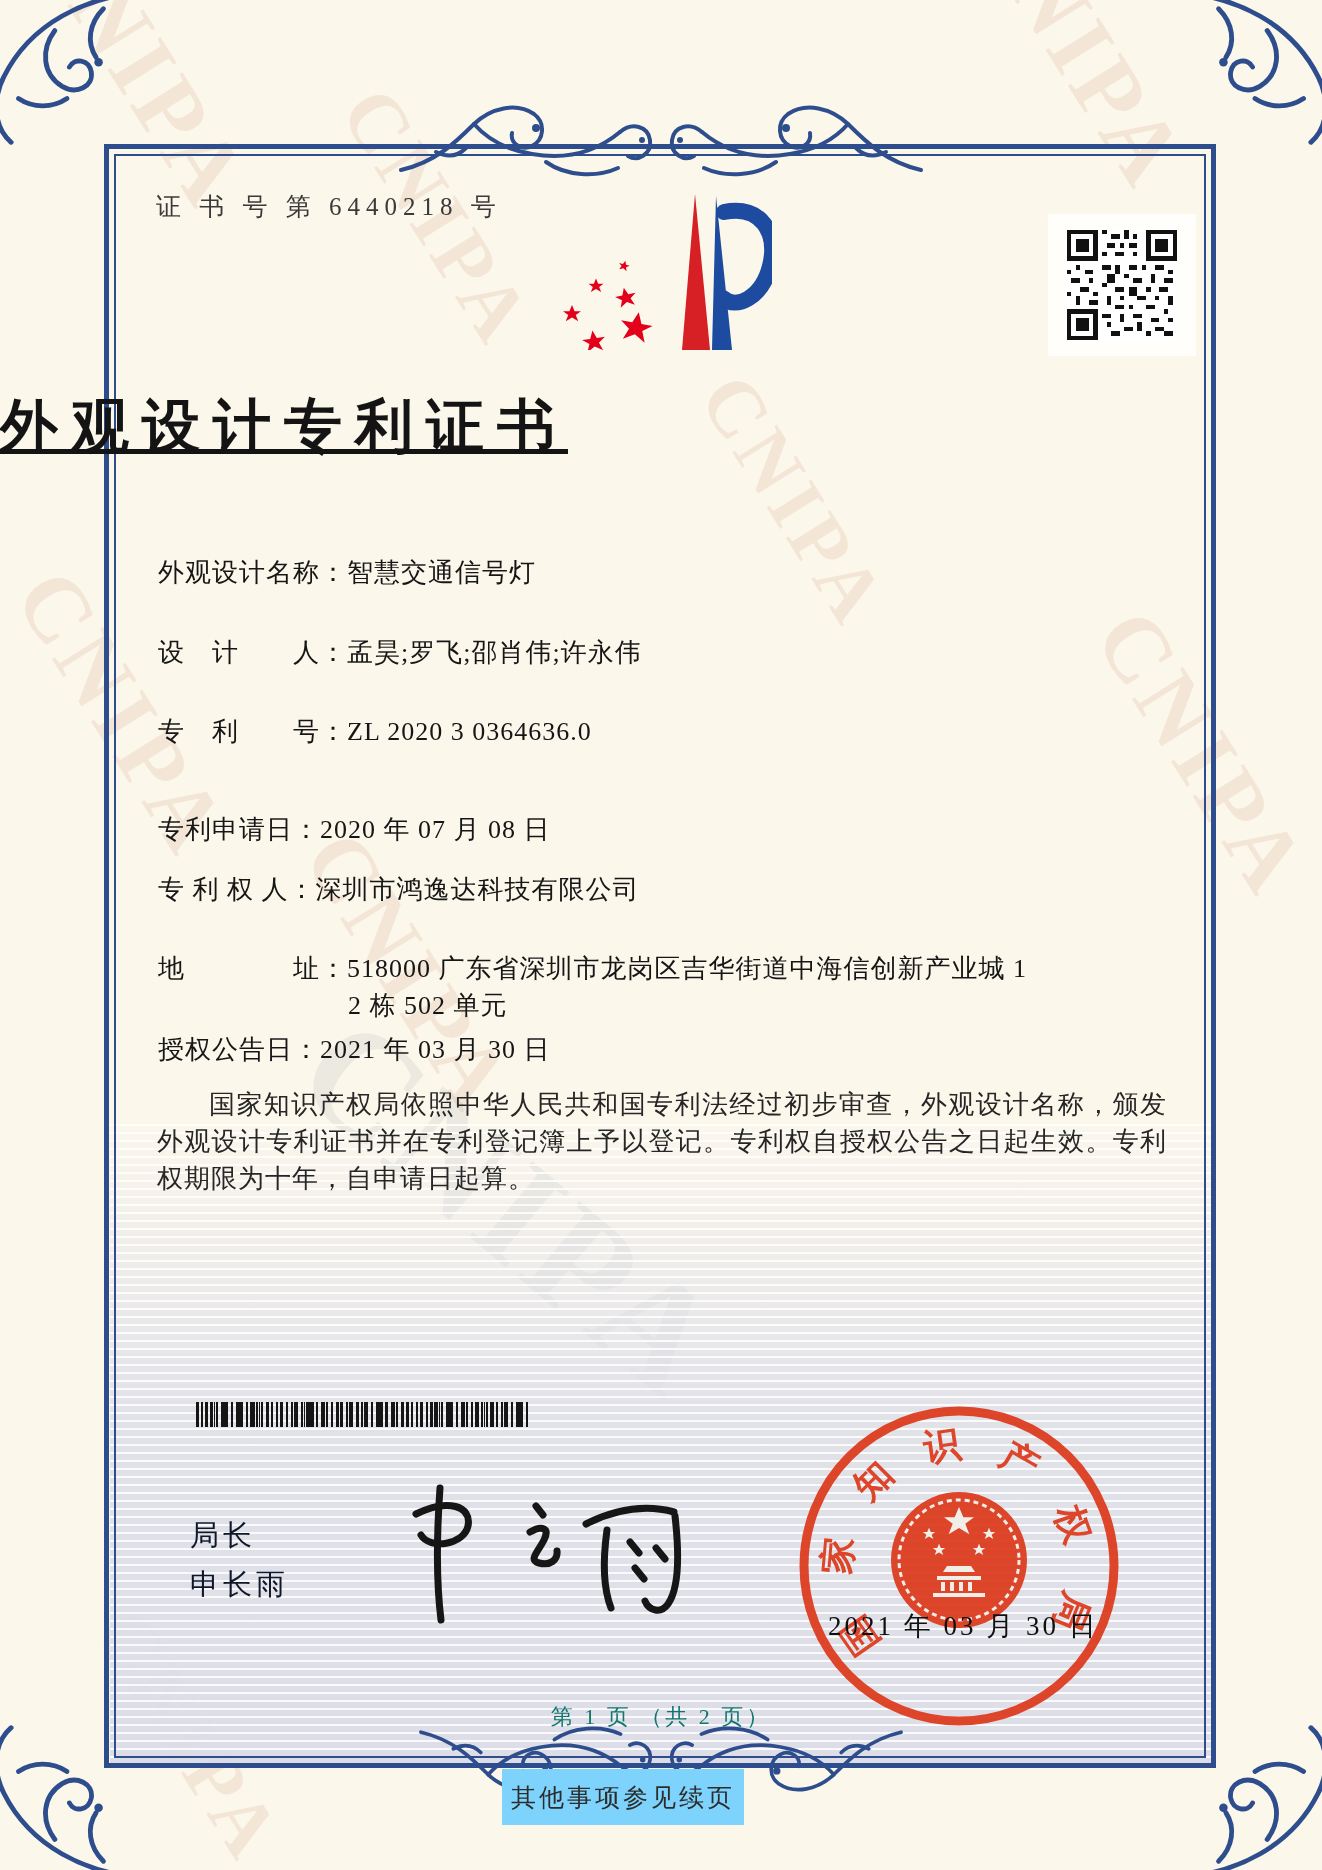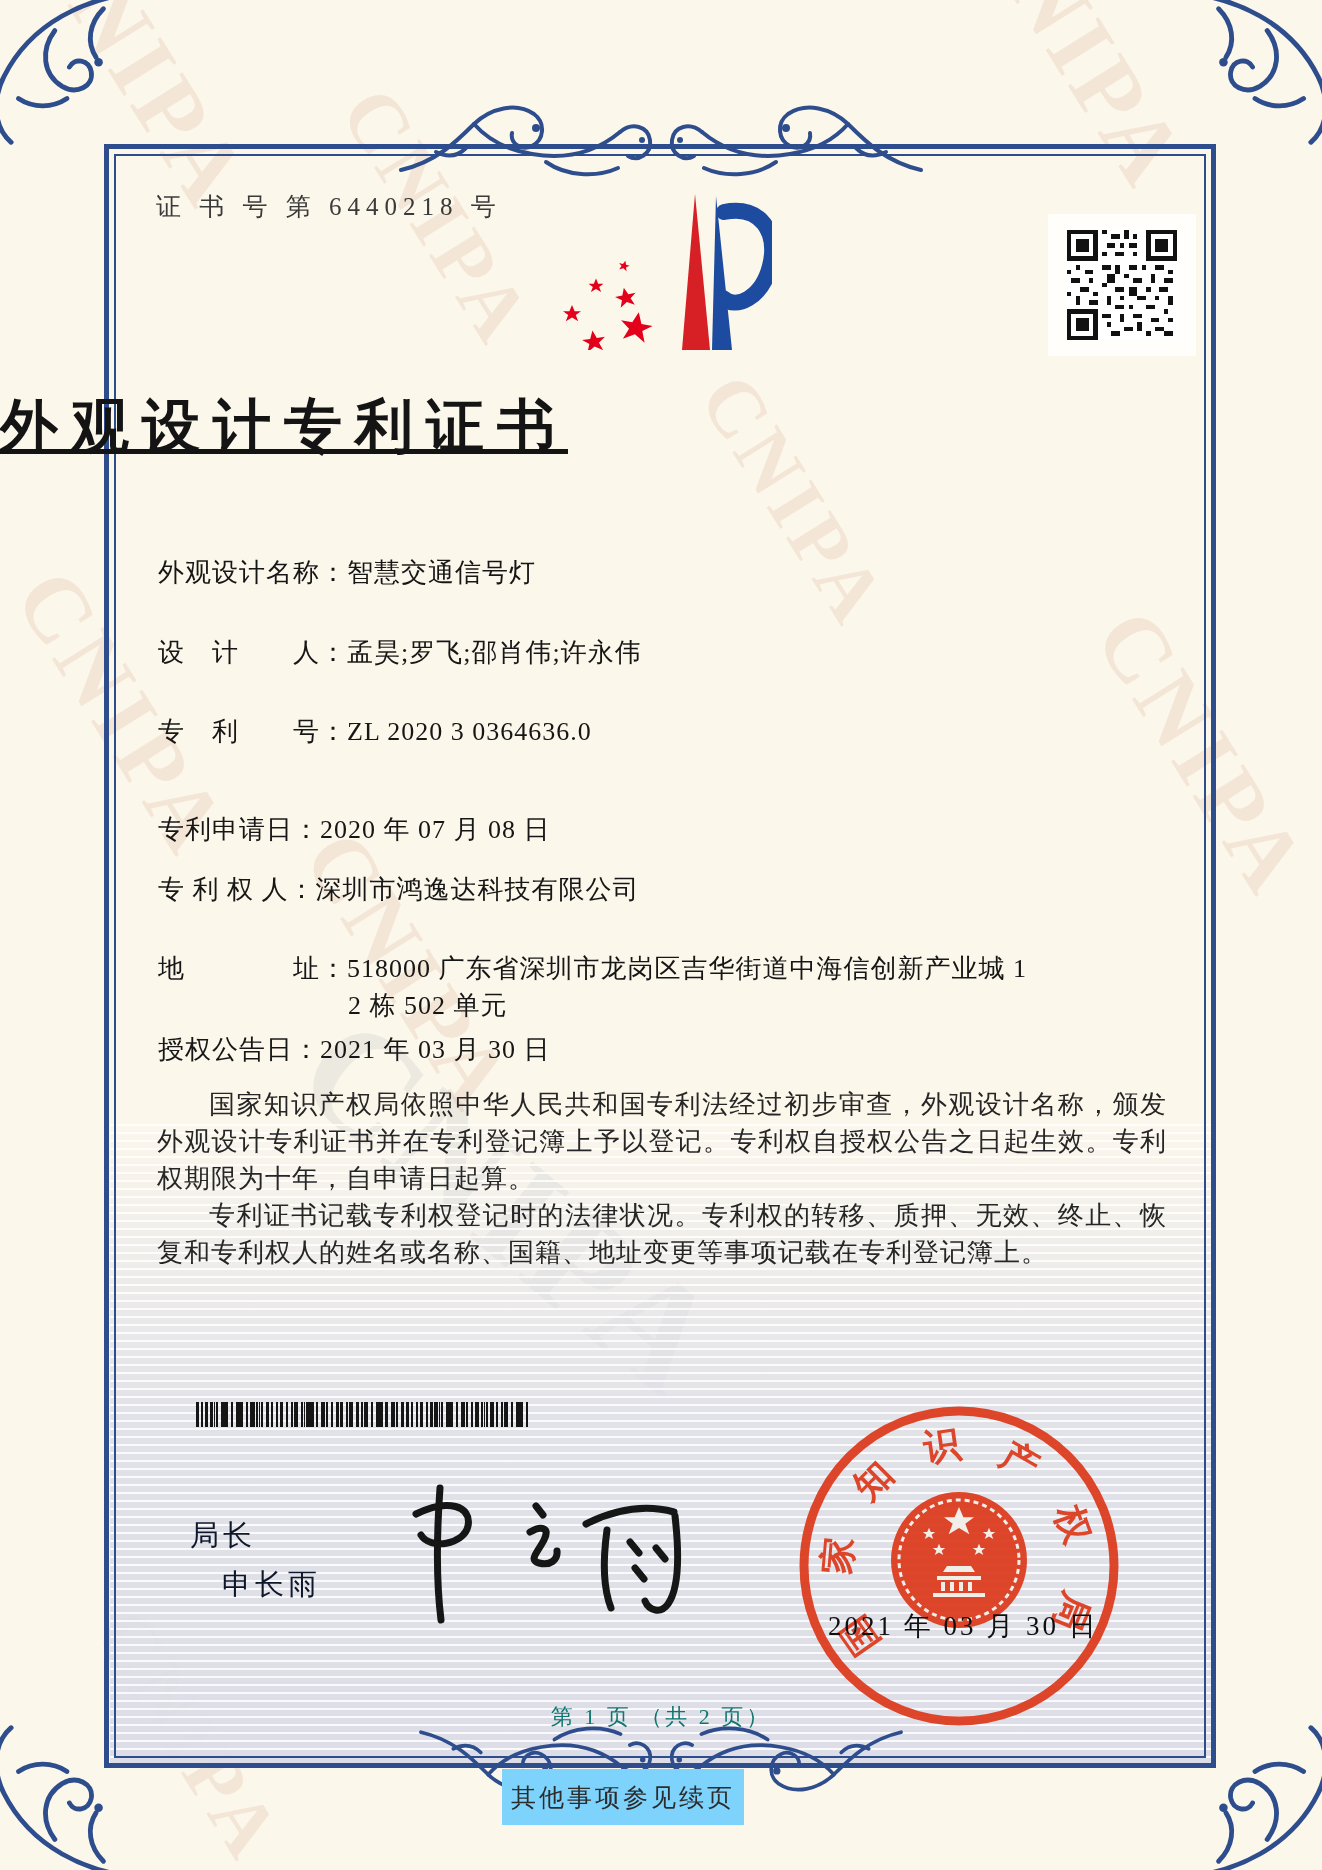--- a/index.html
+++ b/index.html
@@ -32,21 +32,21 @@
   .paras p{margin:0;text-indent:2em;}
   
   .barcode{left:196px;top:1402px;width:333px;height:25px;background:
     repeating-linear-gradient(90deg,#151515 0 2px,rgba(0,0,0,0) 2px 5px),
     repeating-linear-gradient(90deg,#151515 0 1px,rgba(0,0,0,0) 1px 9px),
     repeating-linear-gradient(90deg,#151515 0 3px,rgba(0,0,0,0) 3px 14px);}
   
   .officer{font-family:"Liberation Sans","DejaVu Sans",sans-serif;font-size:29px;color:#0f172a;
            letter-spacing:4px;}
   .officer-title{left:190px;top:1516px;}
-  .officer-name{left:190px;top:1565px;margin-left:32px;}
+  .officer-name{left:190px;top:1565px;}
   
   .seal{left:793px;top:1400px;width:332px;height:332px;z-index:5;}
   .seal-date{left:828px;top:1608px;font-size:27px;letter-spacing:3px;color:#101010;z-index:6;}
   
   .page-num{left:0;top:1702px;width:100%;text-align:center;font-size:22px;color:#0f766e;letter-spacing:3px;}
   .cont-strip{left:502px;top:1769px;width:242px;height:56px;background:#7dd3fc;z-index:4;
               display:flex;align-items:center;justify-content:center;}
   .cont-strip span{font-size:25px;color:#2c2c2c;letter-spacing:3px;}
   .qr-box{left:1048px;top:214px;width:148px;height:142px;background:#fffefb;
           display:flex;align-items:center;justify-content:center;z-index:3;}
@@ -161,21 +161,20 @@
 <div class="row" style="top:812px;"><span class="lbl">专利申请日：</span><span>2020 年 07 月 08 日</span></div>
 <div class="row" style="top:872px;"><span class="lbl">专 利 权 人：</span><span>深圳市鸿逸达科技有限公司</span></div>
 <div class="row" style="top:951px;"><span class="lbl">地　　　　址：</span><span>518000 广东省深圳市龙岗区吉华街道中海信创新产业城 1</span></div>
 <div class="row" style="top:988px;left:348px;"><span>2 栋 502 单元</span></div>
 <div class="row" style="top:1032px;width:1060px;">
   <span class="lbl">授权公告日：</span><span>2021 年 03 月 30 日</span>
 </div>
 
 <div class="abs paras">
   <p>国家知识产权局依照中华人民共和国专利法经过初步审查，外观设计名称，颁发外观设计专利证书并在专利登记簿上予以登记。专利权自授权公告之日起生效。专利权期限为十年，自申请日起算。</p>
-  <p>专利证书记载专利权登记时的法律状况。专利权的转移、质押、无效、终止、恢复和专利权人的姓名或名称、国籍、地址变更等事项记载在专利登记簿上。</p>
 </div>
 
 <div class="abs barcode"></div>
 
 <div class="abs officer officer-title">局长</div>
 <div class="abs officer officer-name">申长雨</div>
 
 <svg class="abs" style="left:378px;top:1468px;z-index:6;" width="345" height="165" viewBox="0 0 345 165">
   <g fill="none" stroke="#161616" stroke-width="7" stroke-linecap="round" stroke-linejoin="round">
     <path d="M62,20 C59,62 58,112 63,152"></path>

